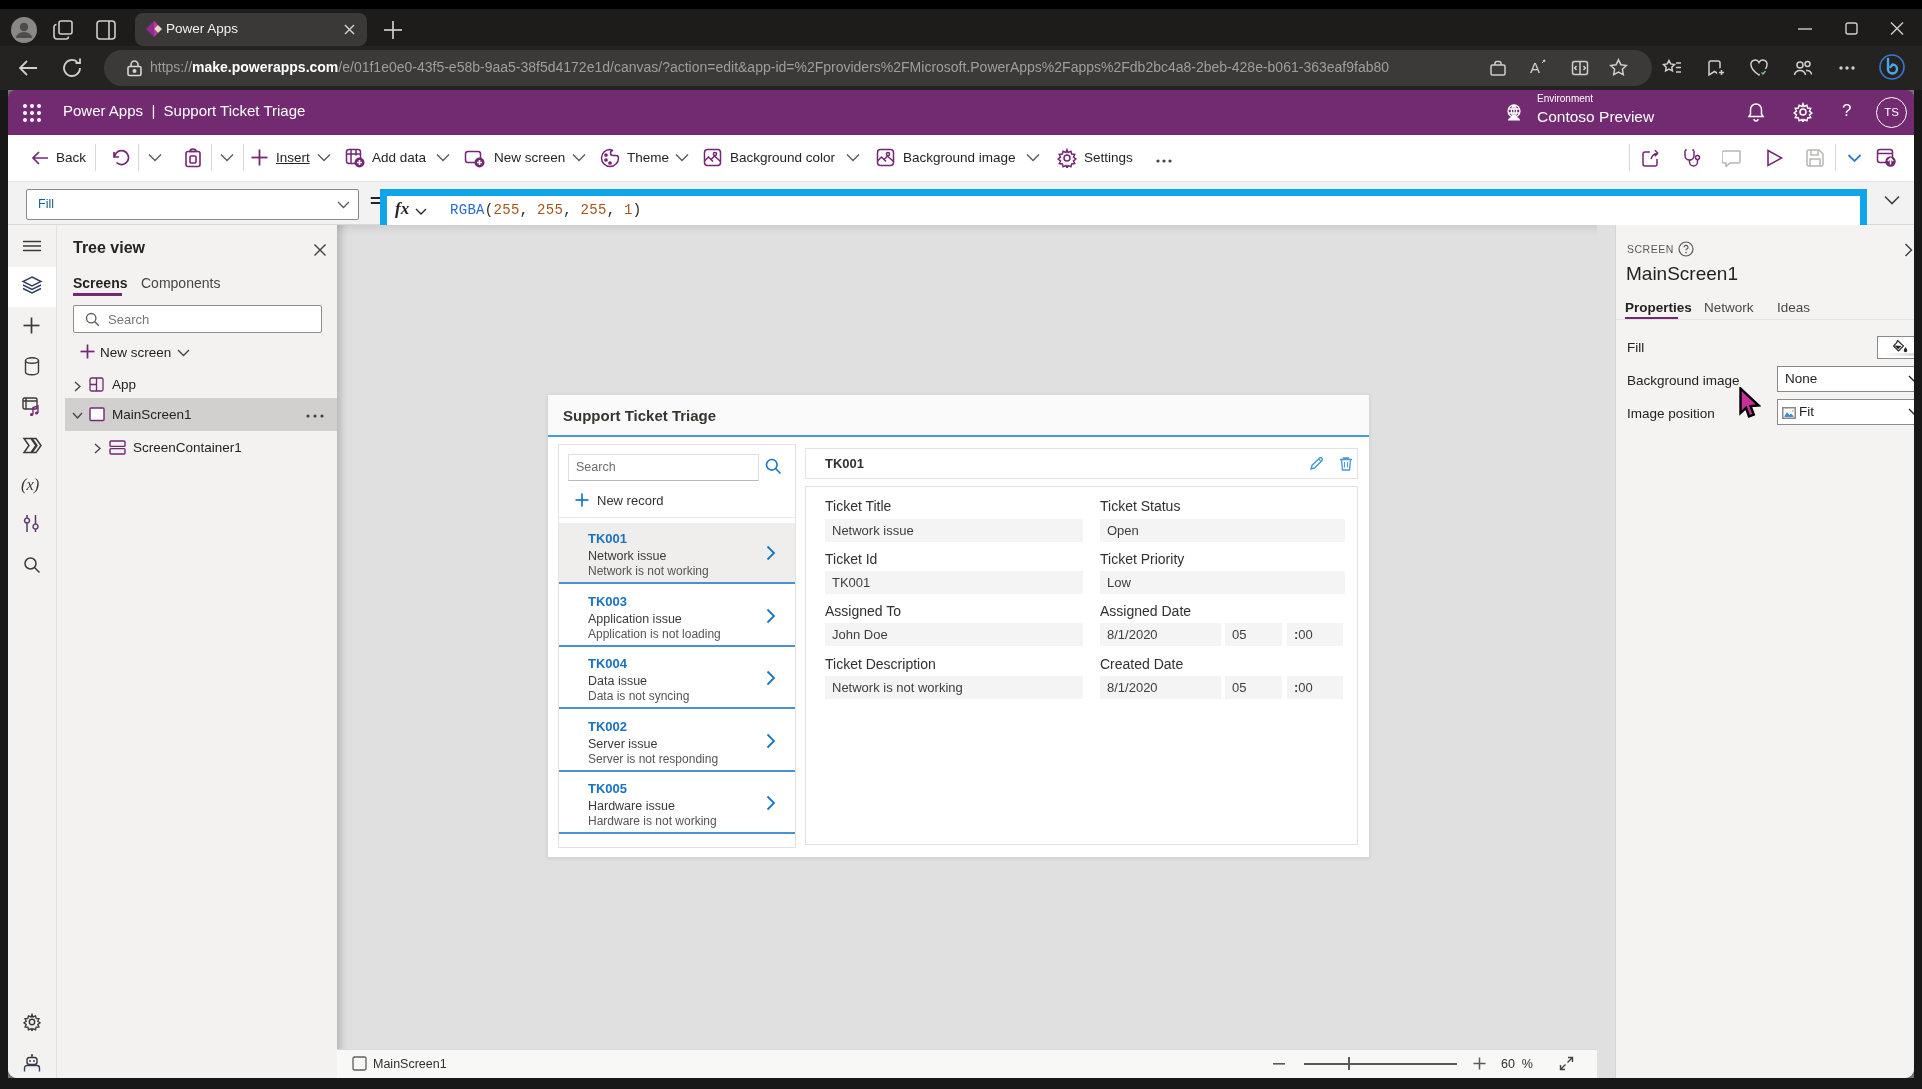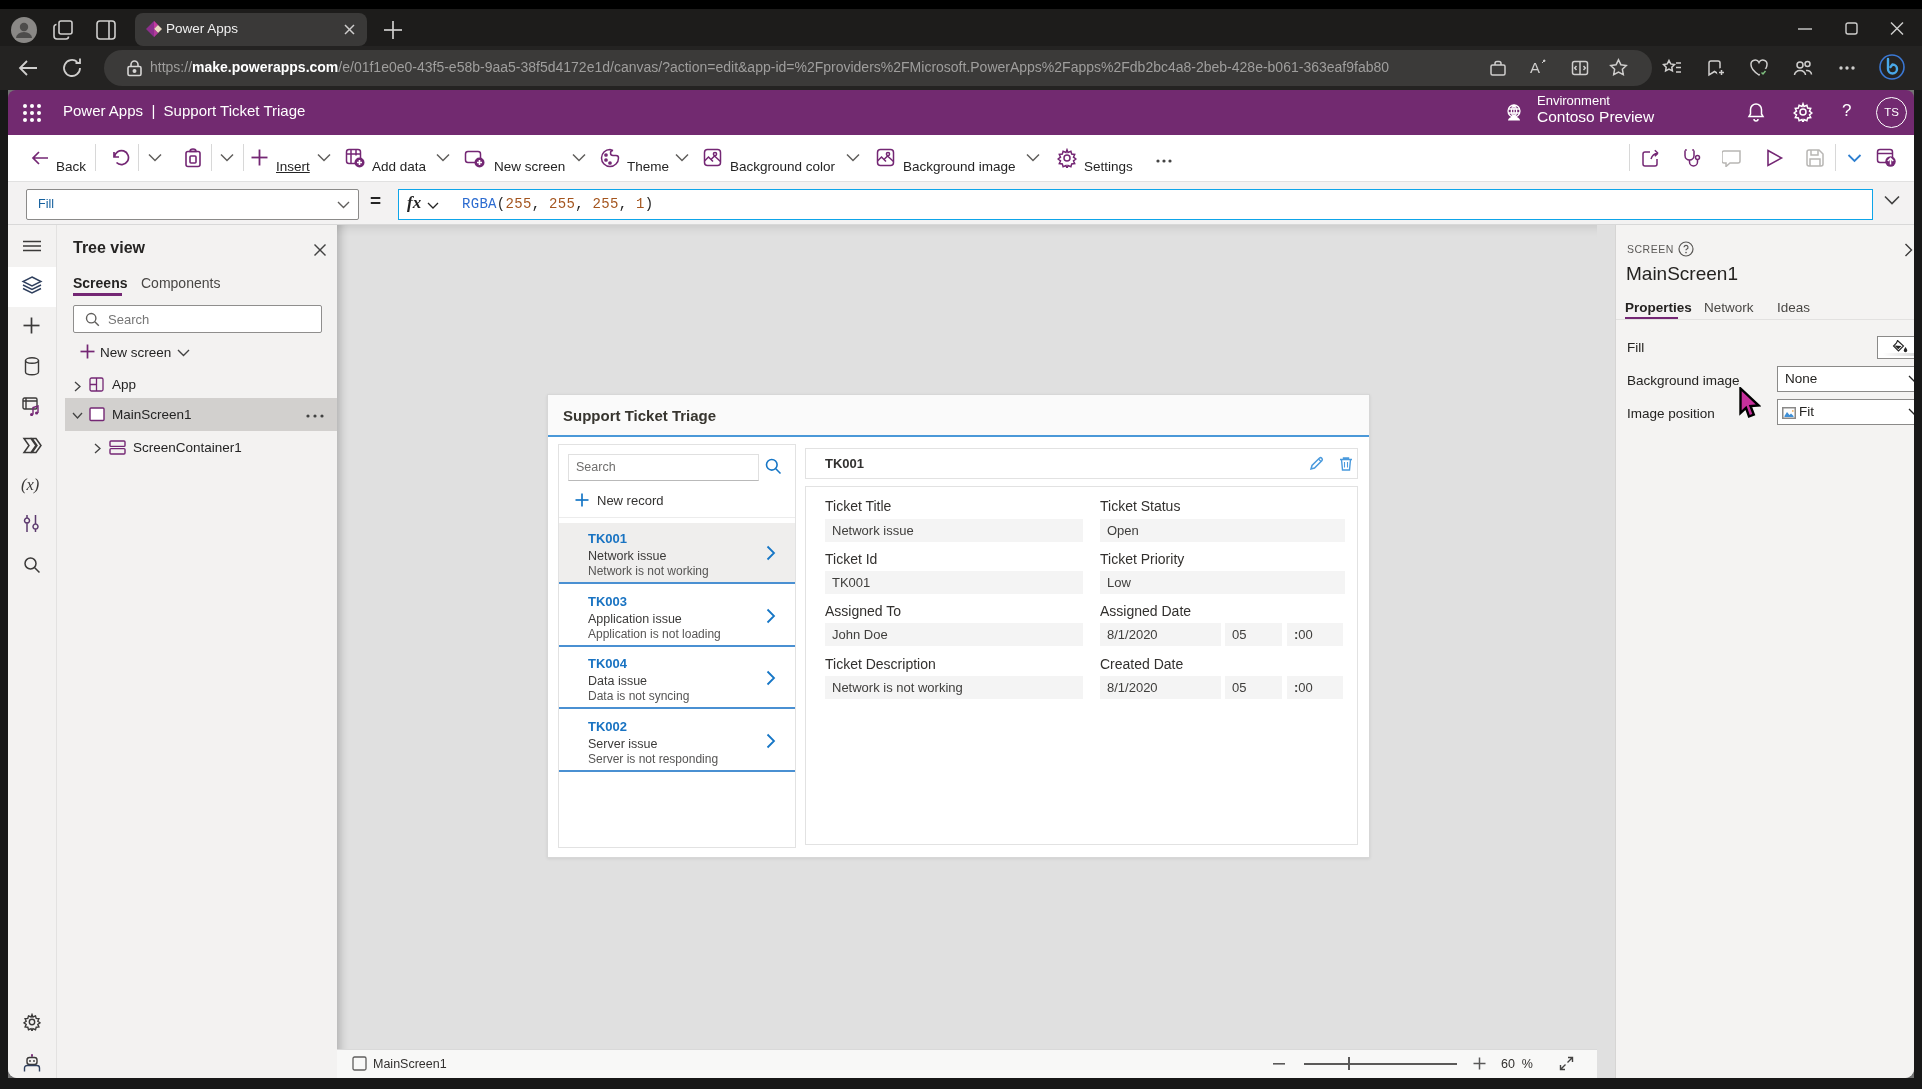--- a/index.html
+++ b/index.html
@@ -12,33 +12,33 @@
   #chrome .topstrip{position:absolute;left:0;top:0;width:1922px;height:9px;background:#000;}
   #tab{position:absolute;left:135px;top:13px;width:232px;height:33px;background:#3a3938;border-radius:8px;}
   #tab .tabtxt{position:absolute;left:31px;top:8px;font-size:13.5px;color:#f0f0f0;}
   #addrrow{position:absolute;left:0;top:46px;width:1922px;height:44px;background:#242322;}
   #addrbar{position:absolute;left:104px;top:4px;width:1548px;height:36px;background:#3b3a39;border-radius:18px;}
   .url{position:absolute;left:46px;top:9px;font-size:14px;color:#9f9e9d;white-space:nowrap;overflow:hidden;width:1260px;}
   .url b{color:#ffffff;font-weight:bold;}
   
   #pheader{position:absolute;left:8px;top:90px;width:1906px;height:45px;background:#722a70;border-radius:8px 8px 0 0;}
   #pheader .title{position:absolute;left:55px;top:12px;font-size:15px;font-weight:normal;color:#fff;}
-  #pheader .envlbl{position:absolute;left:1529px;top:3px;font-size:13px;color:#fff;}
+  #pheader .envlbl{position:absolute;left:1529px;top:3px;font-size:10px;color:#fff;}
   #pheader .envname{position:absolute;left:1529px;top:18px;font-size:15.5px;color:#fff;font-weight:normal;}
   #ts{position:absolute;left:1868px;top:7px;width:29px;height:29px;border:1.6px solid #fff;border-radius:50%;color:#fff;font-size:11.5px;text-align:center;line-height:29px;}
   
   #toolbar{position:absolute;left:8px;top:135px;width:1906px;height:46px;background:#fff;border-bottom:1px solid #e1e1e1;}
-  #toolbar .t{position:absolute;top:24px;font-size:13.5px;color:#242424;}
+  #toolbar .t{position:absolute;top:15px;font-size:13.5px;color:#242424;}
   #toolbar .sep{position:absolute;top:9px;width:1px;height:27px;background:#d8d8d8;}
   
   #fxbar{position:absolute;left:8px;top:182px;width:1906px;height:42px;background:#f3f2f2;border-bottom:1px solid #d8d8d8;}
   #fillcombo{position:absolute;left:18px;top:7px;width:331px;height:29px;background:#fff;border:1px solid #8b8a89;border-radius:2px;}
   #fillcombo span{position:absolute;left:11px;top:7px;font-size:12.5px;color:#15609e;}
   #eq{position:absolute;left:362px;top:8px;font-size:19px;color:#242424;font-weight:bold;}
-  #fxinput{position:absolute;left:390px;top:7px;width:1473px;height:29px;background:#fff;border:1px solid #0ea5e9;}
+  #fxinput{position:absolute;left:372px;top:7px;width:1473px;height:29px;background:#fff;border:7px solid #0ea5e9;}
   #fxbox{position:absolute;left:0;top:0;width:53px;height:29px;}
   #fxformula{position:absolute;left:63px;top:6px;font-family:"Liberation Mono",monospace;font-size:14px;color:#242424;letter-spacing:0.3px;}
   #fxformula .fn{color:#2b6bd0;} #fxformula .num{color:#a4551e;}
   
   #content{position:absolute;left:8px;top:225px;width:1906px;height:853px;background:#e0e0e0;border-radius:0 0 9px 9px;overflow:hidden;}
   #rail{position:absolute;left:0;top:0;width:48px;height:853px;background:#f3f2f1;}
   #railsel{position:absolute;left:0;top:42px;width:48px;height:40px;background:#fff;}
   #treediv{position:absolute;left:48px;top:0;width:1px;height:853px;background:#e3e2e1;}
   #tree{position:absolute;left:49px;top:0;width:280px;height:853px;background:#f3f2f1;}
   #tree .tvtitle{position:absolute;left:16px;top:14px;font-size:16px;font-weight:bold;color:#252423;}
@@ -525,20 +525,28 @@
               </svg>
           </div>
           <div class="litem" style="top:266px;">
             <div class="lt1">TK002</div>
               <div class="lt2">Server issue</div>
               <div class="lt3">Server is not responding</div>
             <svg class="lchev" fill="none" stroke="#1676c6" stroke-width="1.8" width="10" height="16">
                 <path d="M1.5 1.5 l6.5 6.5 l-6.5 6.5"></path>
               </svg>
           </div>
+          <div class="litem" style="top:328px;">
+            <div class="lt1">TK005</div>
+              <div class="lt2">Hardware issue</div>
+              <div class="lt3">Hardware is not working</div>
+            <svg class="lchev" fill="none" stroke="#1676c6" stroke-width="1.8" width="10" height="16">
+                <path d="M1.5 1.5 l6.5 6.5 l-6.5 6.5"></path>
+              </svg>
+          </div>
         </div>
         <div id="detailhead">
           <span style="position:absolute;left:19px;top:7px;font-size:13px;font-weight:bold;color:#323130;">TK001</span>
           <svg class="abs" style="left:503px;top:7px" width="15" height="15" fill="none" stroke="#4a9add" stroke-width="1.5">
               <path d="M2 13 l1 -3.5 L10.5 2 a1.8 1.8 0 0 1 2.5 2.5 L5.5 12 z"></path>
               <path d="M9.5 3 l2.5 2.5" stroke-width="1.1"></path>
             </svg>
           <svg class="abs" style="left:533px;top:7px" width="14" height="15" fill="none" stroke="#4a9add" stroke-width="1.4">
               <path d="M1 3.5 h12 M4.5 3.5 V2 h5 v1.5 M2.5 3.5 l1 10.5 h7 l1 -10.5"></path>
               <path d="M5.5 6 v5.5 M8.5 6 v5.5" stroke-width="1.1"></path>

